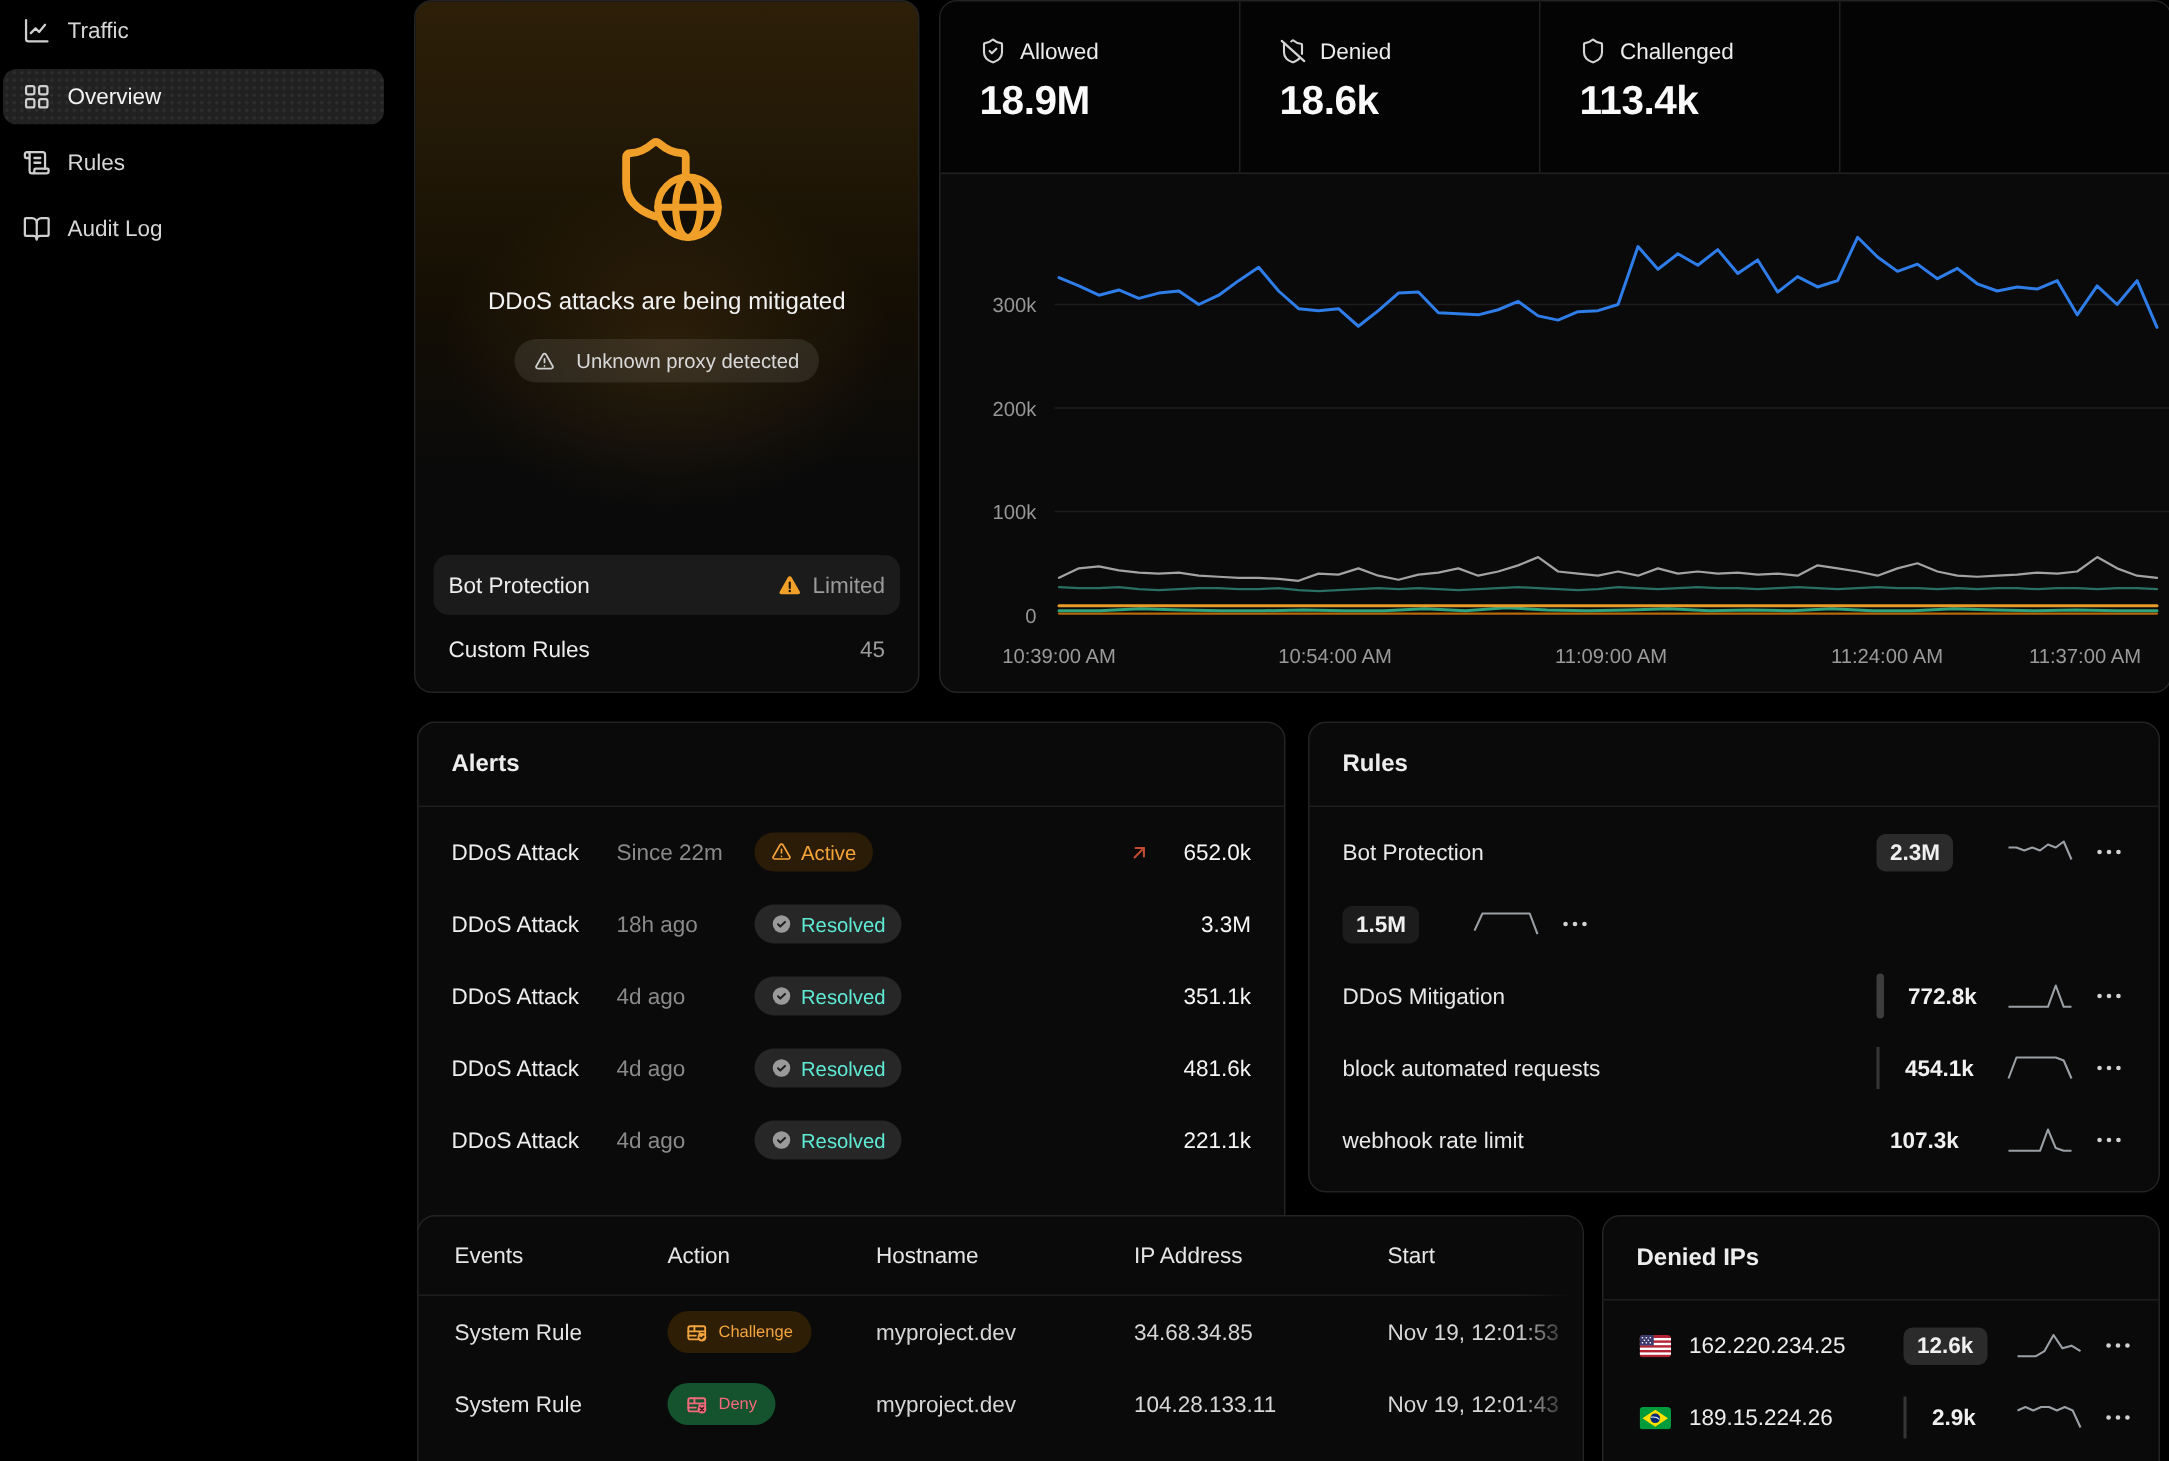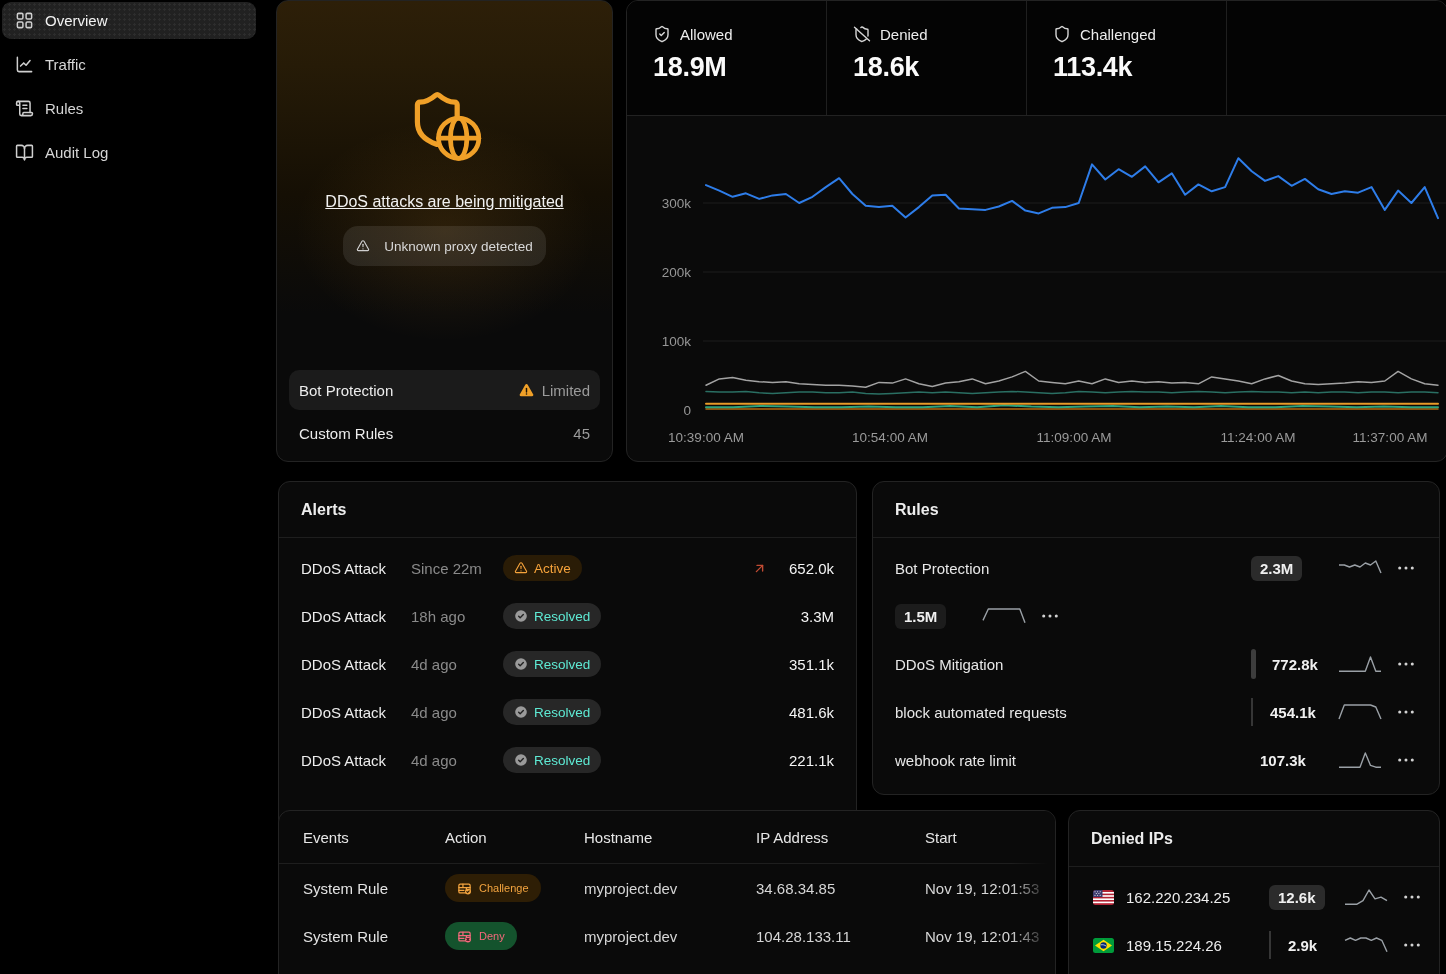--- a/index.html
+++ b/index.html
@@ -25,23 +25,23 @@
   .panel{ position:absolute; background:#0a0a0a; border:1px solid #232323; border-radius:12px; overflow:hidden; }
   .panel-header{ height:56px; display:flex; align-items:center; padding:0 22px;
     border-bottom:1px solid #1e1e1e; font-size:16px; font-weight:700; color:#ededed; }
   
   .card-mitigation{ left:276px; top:0; width:337px; height:462px;
     background:linear-gradient(180deg,#2d1f08 0%, #261b07 14%, #150f04 42%, #0a0a0a 68%);
   }
   .card-mitigation .glow{ position:absolute; left:50%; top:120px; width:300px; height:220px;
     transform:translateX(-50%); background:radial-gradient(closest-side, rgba(232,155,40,.12), transparent); }
   .mit-icon{ display:flex; justify-content:center; margin-top:86px; position:relative; }
-  .mit-title{ text-align:center; margin-top:28px; font-size:16px; font-weight:500; color:#f2f2f2; position:relative;text-decoration:underline;}
+  .mit-title{ text-align:center; margin-top:28px; font-size:16px; font-weight:500; color:#f2f2f2; position:relative;}
   .mit-badge-wrap{ display:flex; justify-content:center; margin-top:15px; position:relative;}
-  .mit-badge{ display:inline-flex; align-items:center; gap:14px; height:40px; padding:0 13px;
+  .mit-badge{ display:inline-flex; align-items:center; gap:14px; height:29px; padding:0 13px;
     border-radius:15px; background:rgba(255,255,255,.09); color:#d9d9d9; font-size:13.5px; }
   .mit-badge svg{ width:14px; height:14px; stroke:#cfcfcf; }
   .mit-rows{ position:absolute; left:12px; right:12px; bottom:8px; }
   .mit-row{ height:40px; display:flex; align-items:center; justify-content:space-between;
     padding:0 10px; border-radius:10px; margin-top:3px; font-size:15px; color:#ededed; cursor:pointer;}
   .mit-row.lit{ background:#1b1b1b; }
   .mit-row .right{ display:flex; align-items:center; gap:7px; color:#9b9b9b; font-size:15px; }
   
   .card-traffic{ left:626px; top:0; width:822px; height:462px; }
   .tabs{ display:flex; height:115px; background:#040404; border-bottom:1px solid #222; }
@@ -100,35 +100,35 @@
   .dn-ip{ flex:1; color:#ededed; }
   .dn-row .vcell{ width:72px; }
   text{ font-family:"Liberation Sans", sans-serif; }
 </style>
 </head>
 <body>
 
 <div class="app">
 
   <nav class="sidebar" id="sidebar">
+      <div class="nav-item">
+        <svg viewBox="0 0 24 24" fill="none" stroke="currentColor" stroke-width="1.9" stroke-linecap="round" stroke-linejoin="round">
+          <path d="M3 3v16a2 2 0 0 0 2 2h16"></path>
+          <path d="m7 14 4-4 3 3 5-6"></path>
+        </svg>
+        <span>Traffic</span>
+      </div>
       <div class="nav-item active">
         <svg viewBox="0 0 24 24" fill="none" stroke="currentColor" stroke-width="1.9" stroke-linecap="round" stroke-linejoin="round">
           <rect x="3" y="3" width="7" height="7" rx="1.5"></rect>
           <rect x="14" y="3" width="7" height="7" rx="1.5"></rect>
           <rect x="3" y="14" width="7" height="7" rx="1.5"></rect>
           <rect x="14" y="14" width="7" height="7" rx="1.5"></rect>
         </svg>
         <span>Overview</span>
-      </div>
-      <div class="nav-item">
-        <svg viewBox="0 0 24 24" fill="none" stroke="currentColor" stroke-width="1.9" stroke-linecap="round" stroke-linejoin="round">
-          <path d="M3 3v16a2 2 0 0 0 2 2h16"></path>
-          <path d="m7 14 4-4 3 3 5-6"></path>
-        </svg>
-        <span>Traffic</span>
       </div>
       <div class="nav-item">
         <svg viewBox="0 0 24 24" fill="none" stroke="currentColor" stroke-width="1.9" stroke-linecap="round" stroke-linejoin="round">
           <path d="M19 17V5a2 2 0 0 0-2-2H4"></path>
           <path d="M8 21h12a2 2 0 0 0 2-2v-1a1 1 0 0 0-1-1H11a1 1 0 0 0-1 1v1a2 2 0 1 1-4 0V5a2 2 0 1 0-4 0v2a1 1 0 0 0 1 1h3"></path>
           <path d="M15 8h-5"></path>
           <path d="M15 12h-5"></path>
         </svg>
         <span>Rules</span>
       </div>

